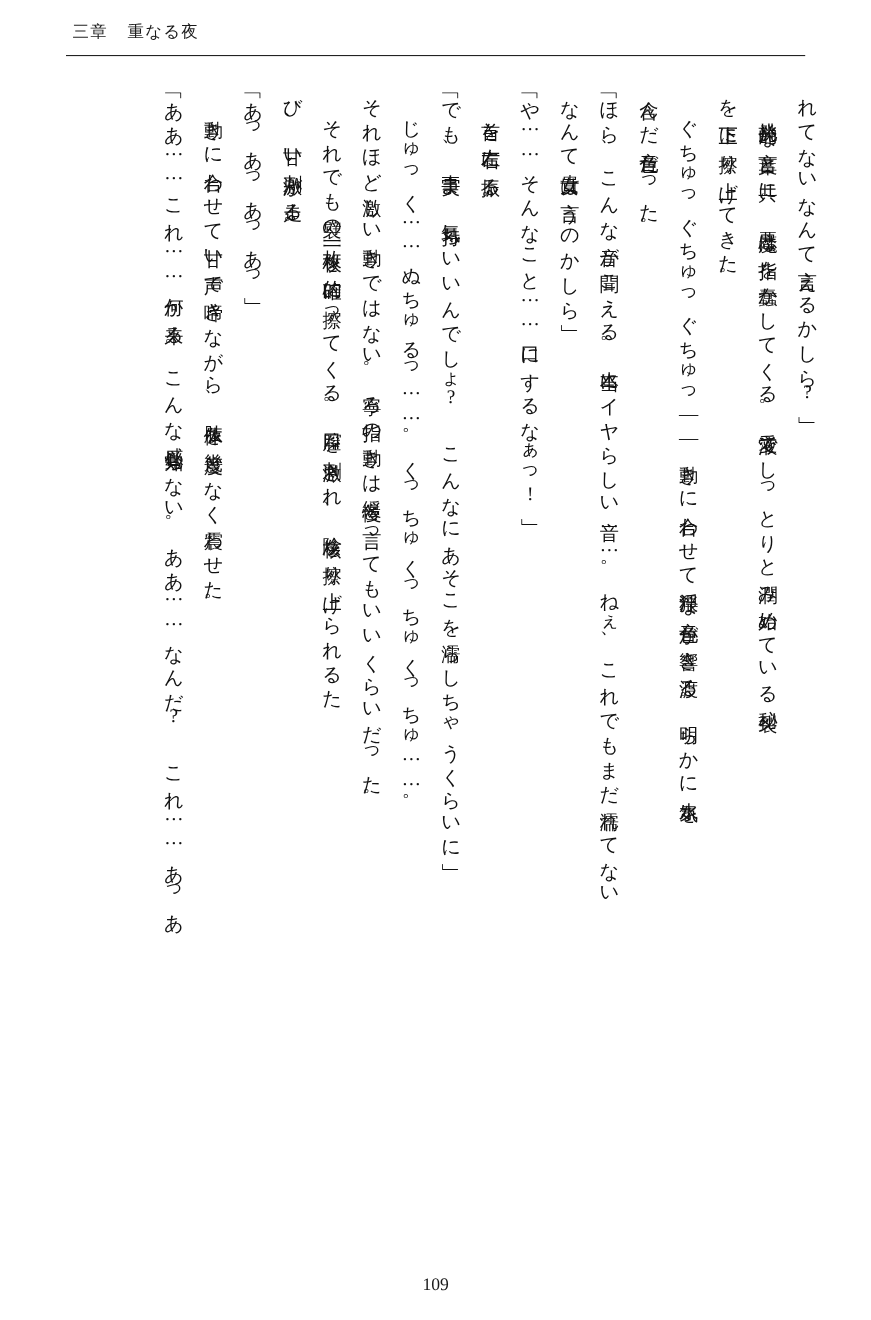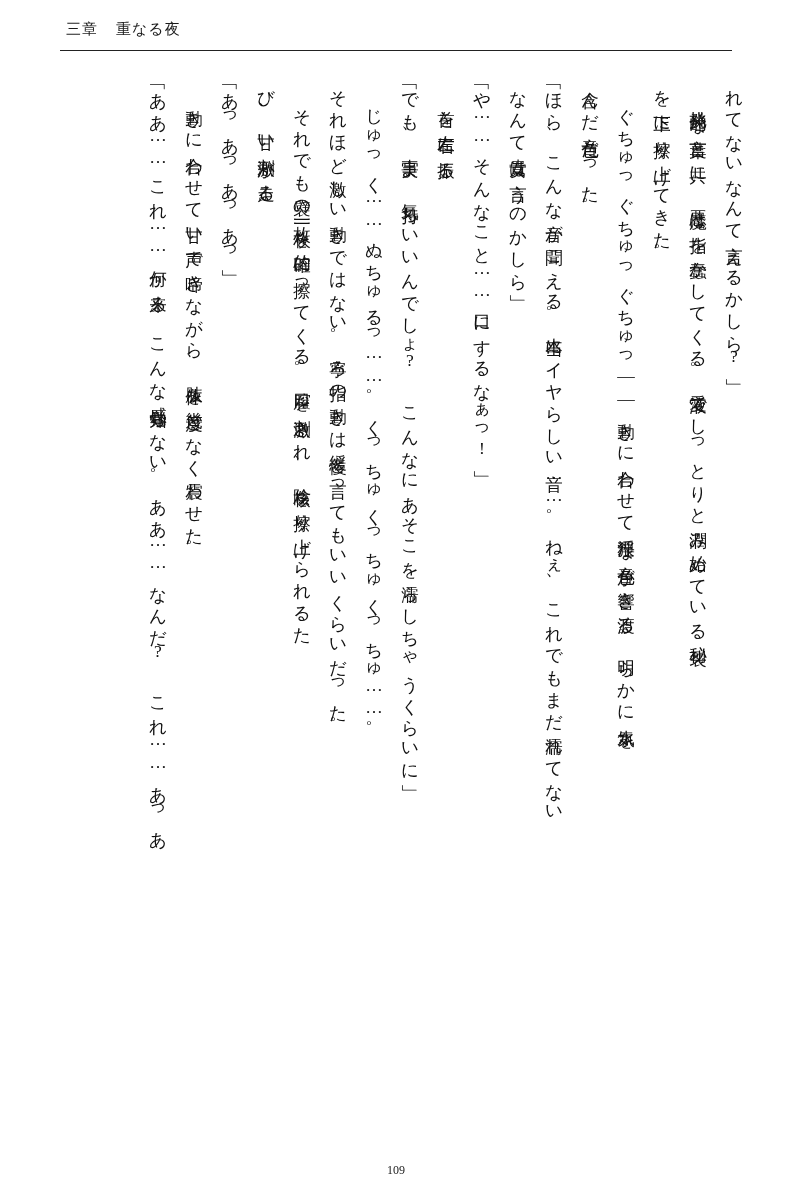--- a/index.html
+++ b/index.html
@@ -63,21 +63,21 @@
   .vline.indent {
     padding-top: 19px;
     height: 1036px;
   }
   .page-number {
     position: absolute;
     bottom: 22px;
     left: 0;
     width: 792px;
     text-align: center;
-    font-size: 12px;
+    font-size: 16px;
     color: #1a1a1a;
     font-family: "Liberation Serif", "DejaVu Serif", serif;
   }
 </style>
 </head>
 <body>
 
 <div class="page">
 
   <div class="header">

